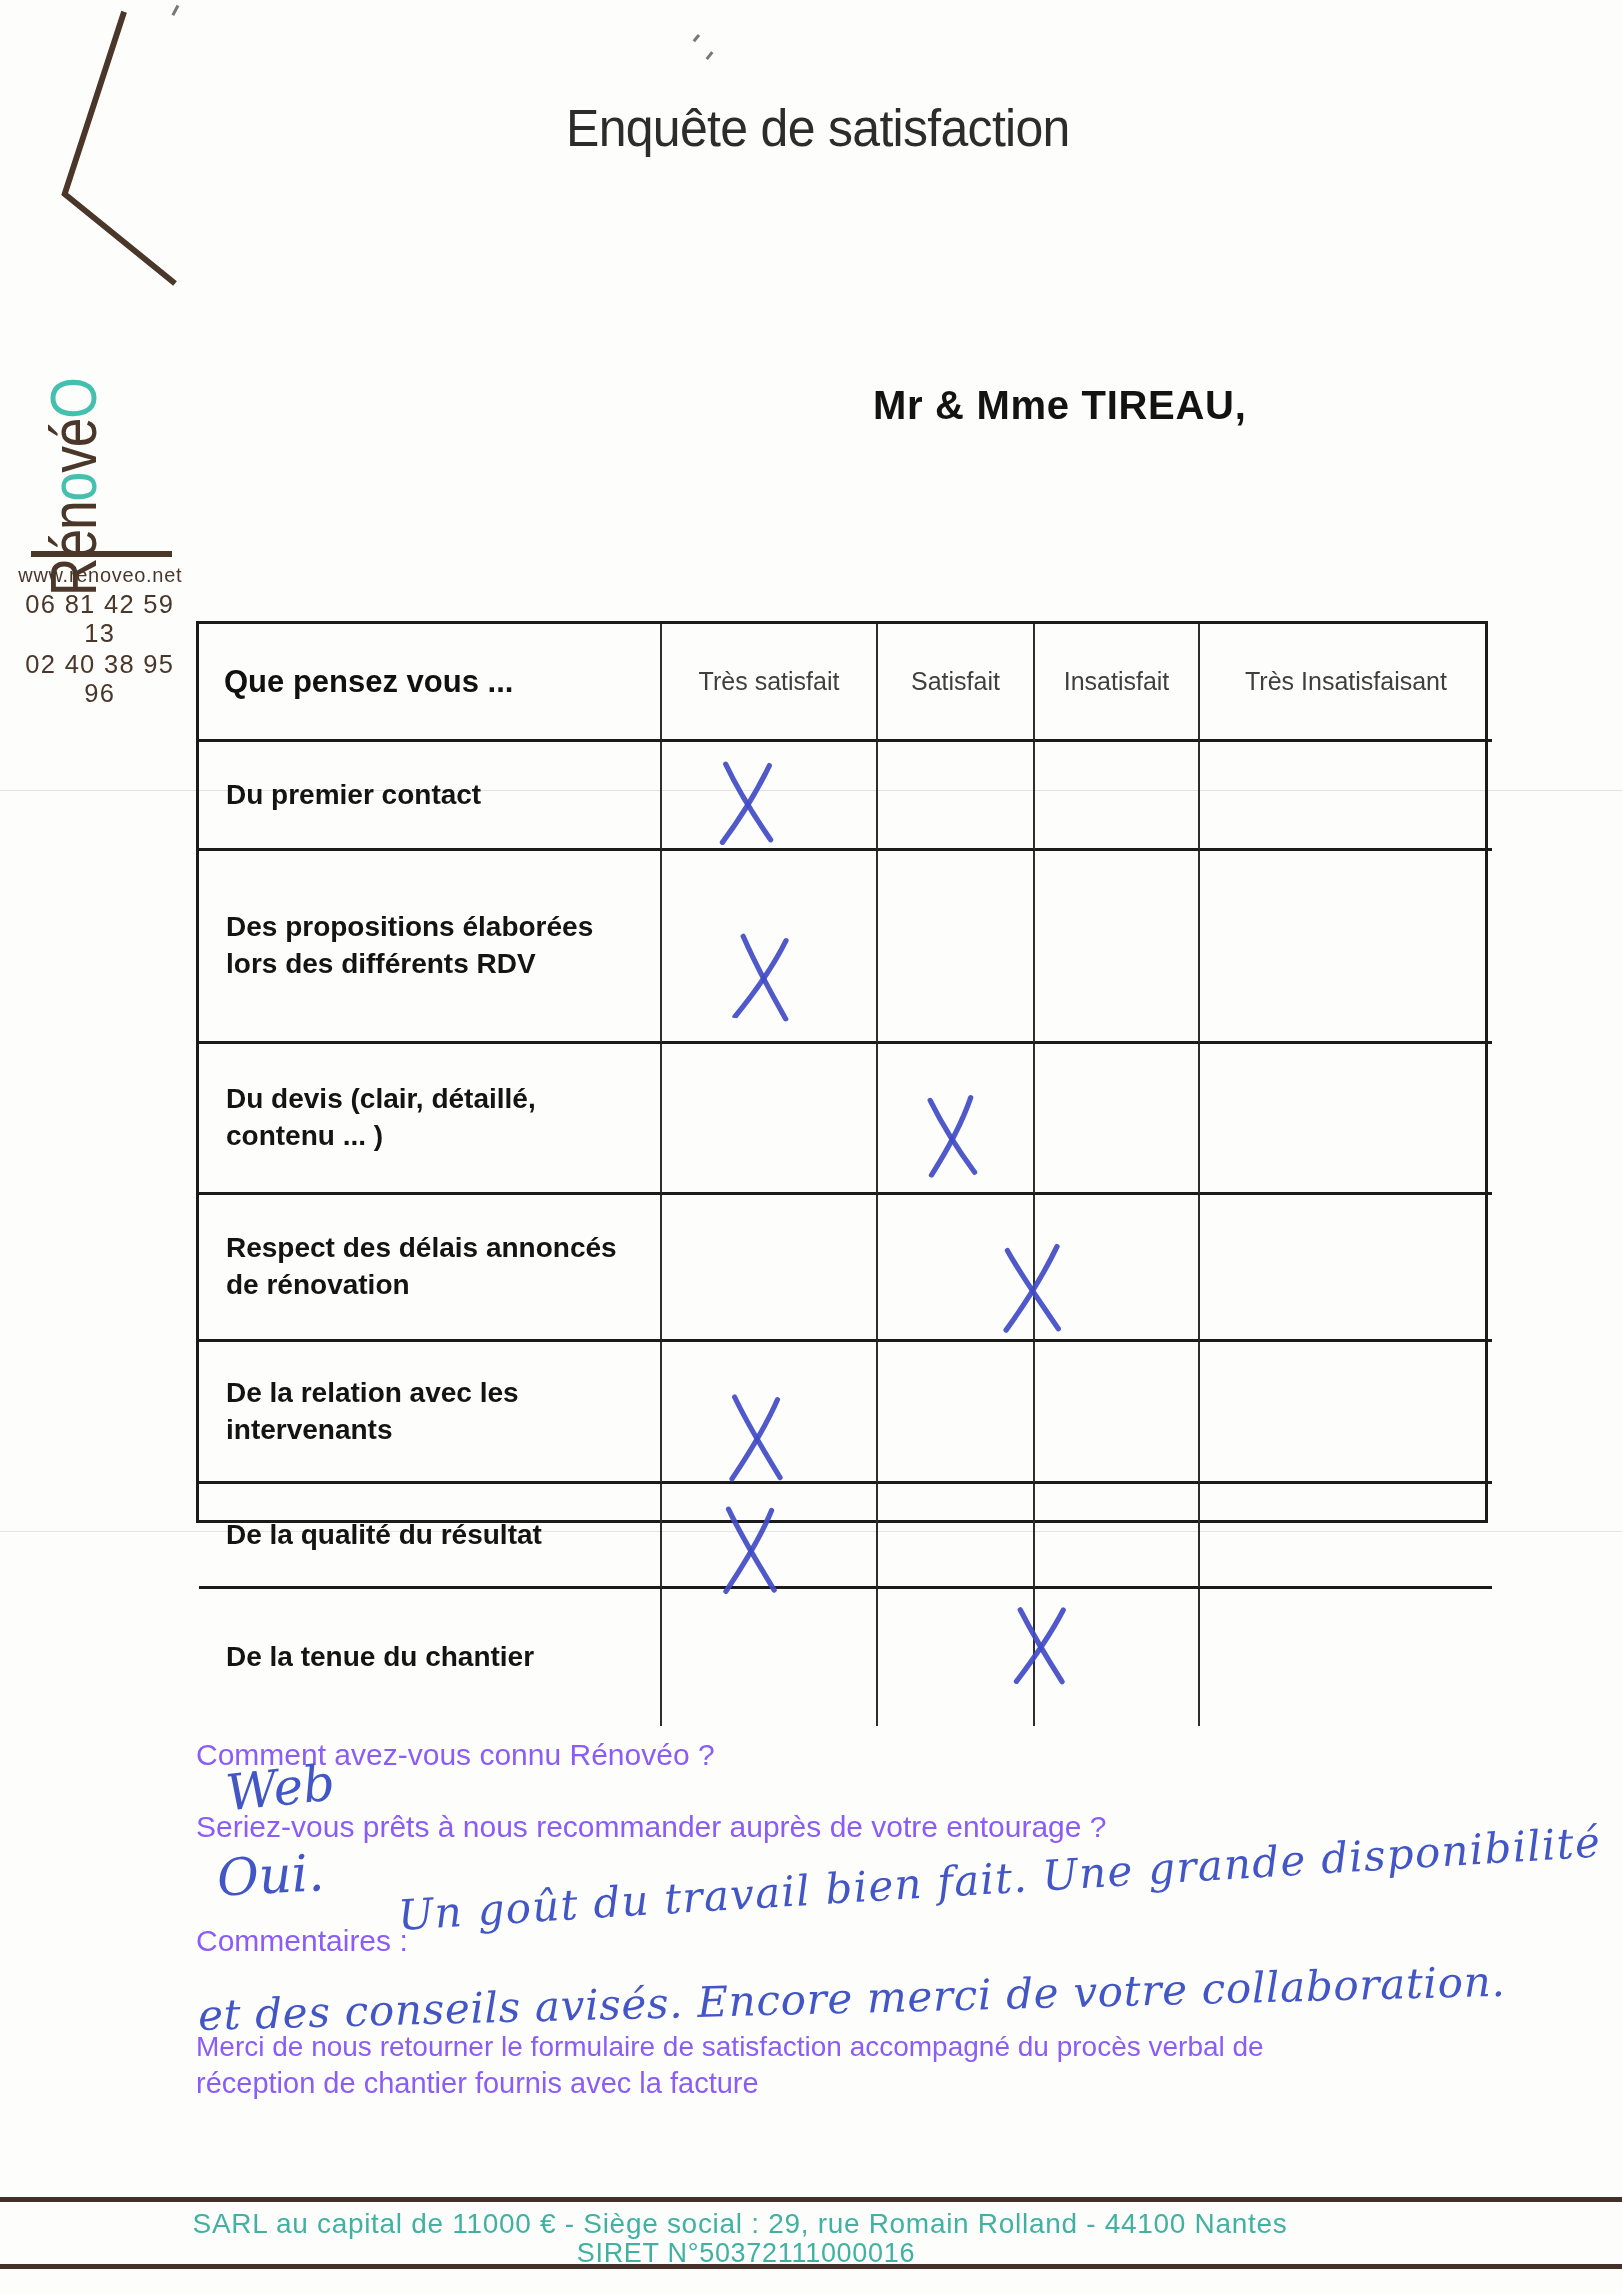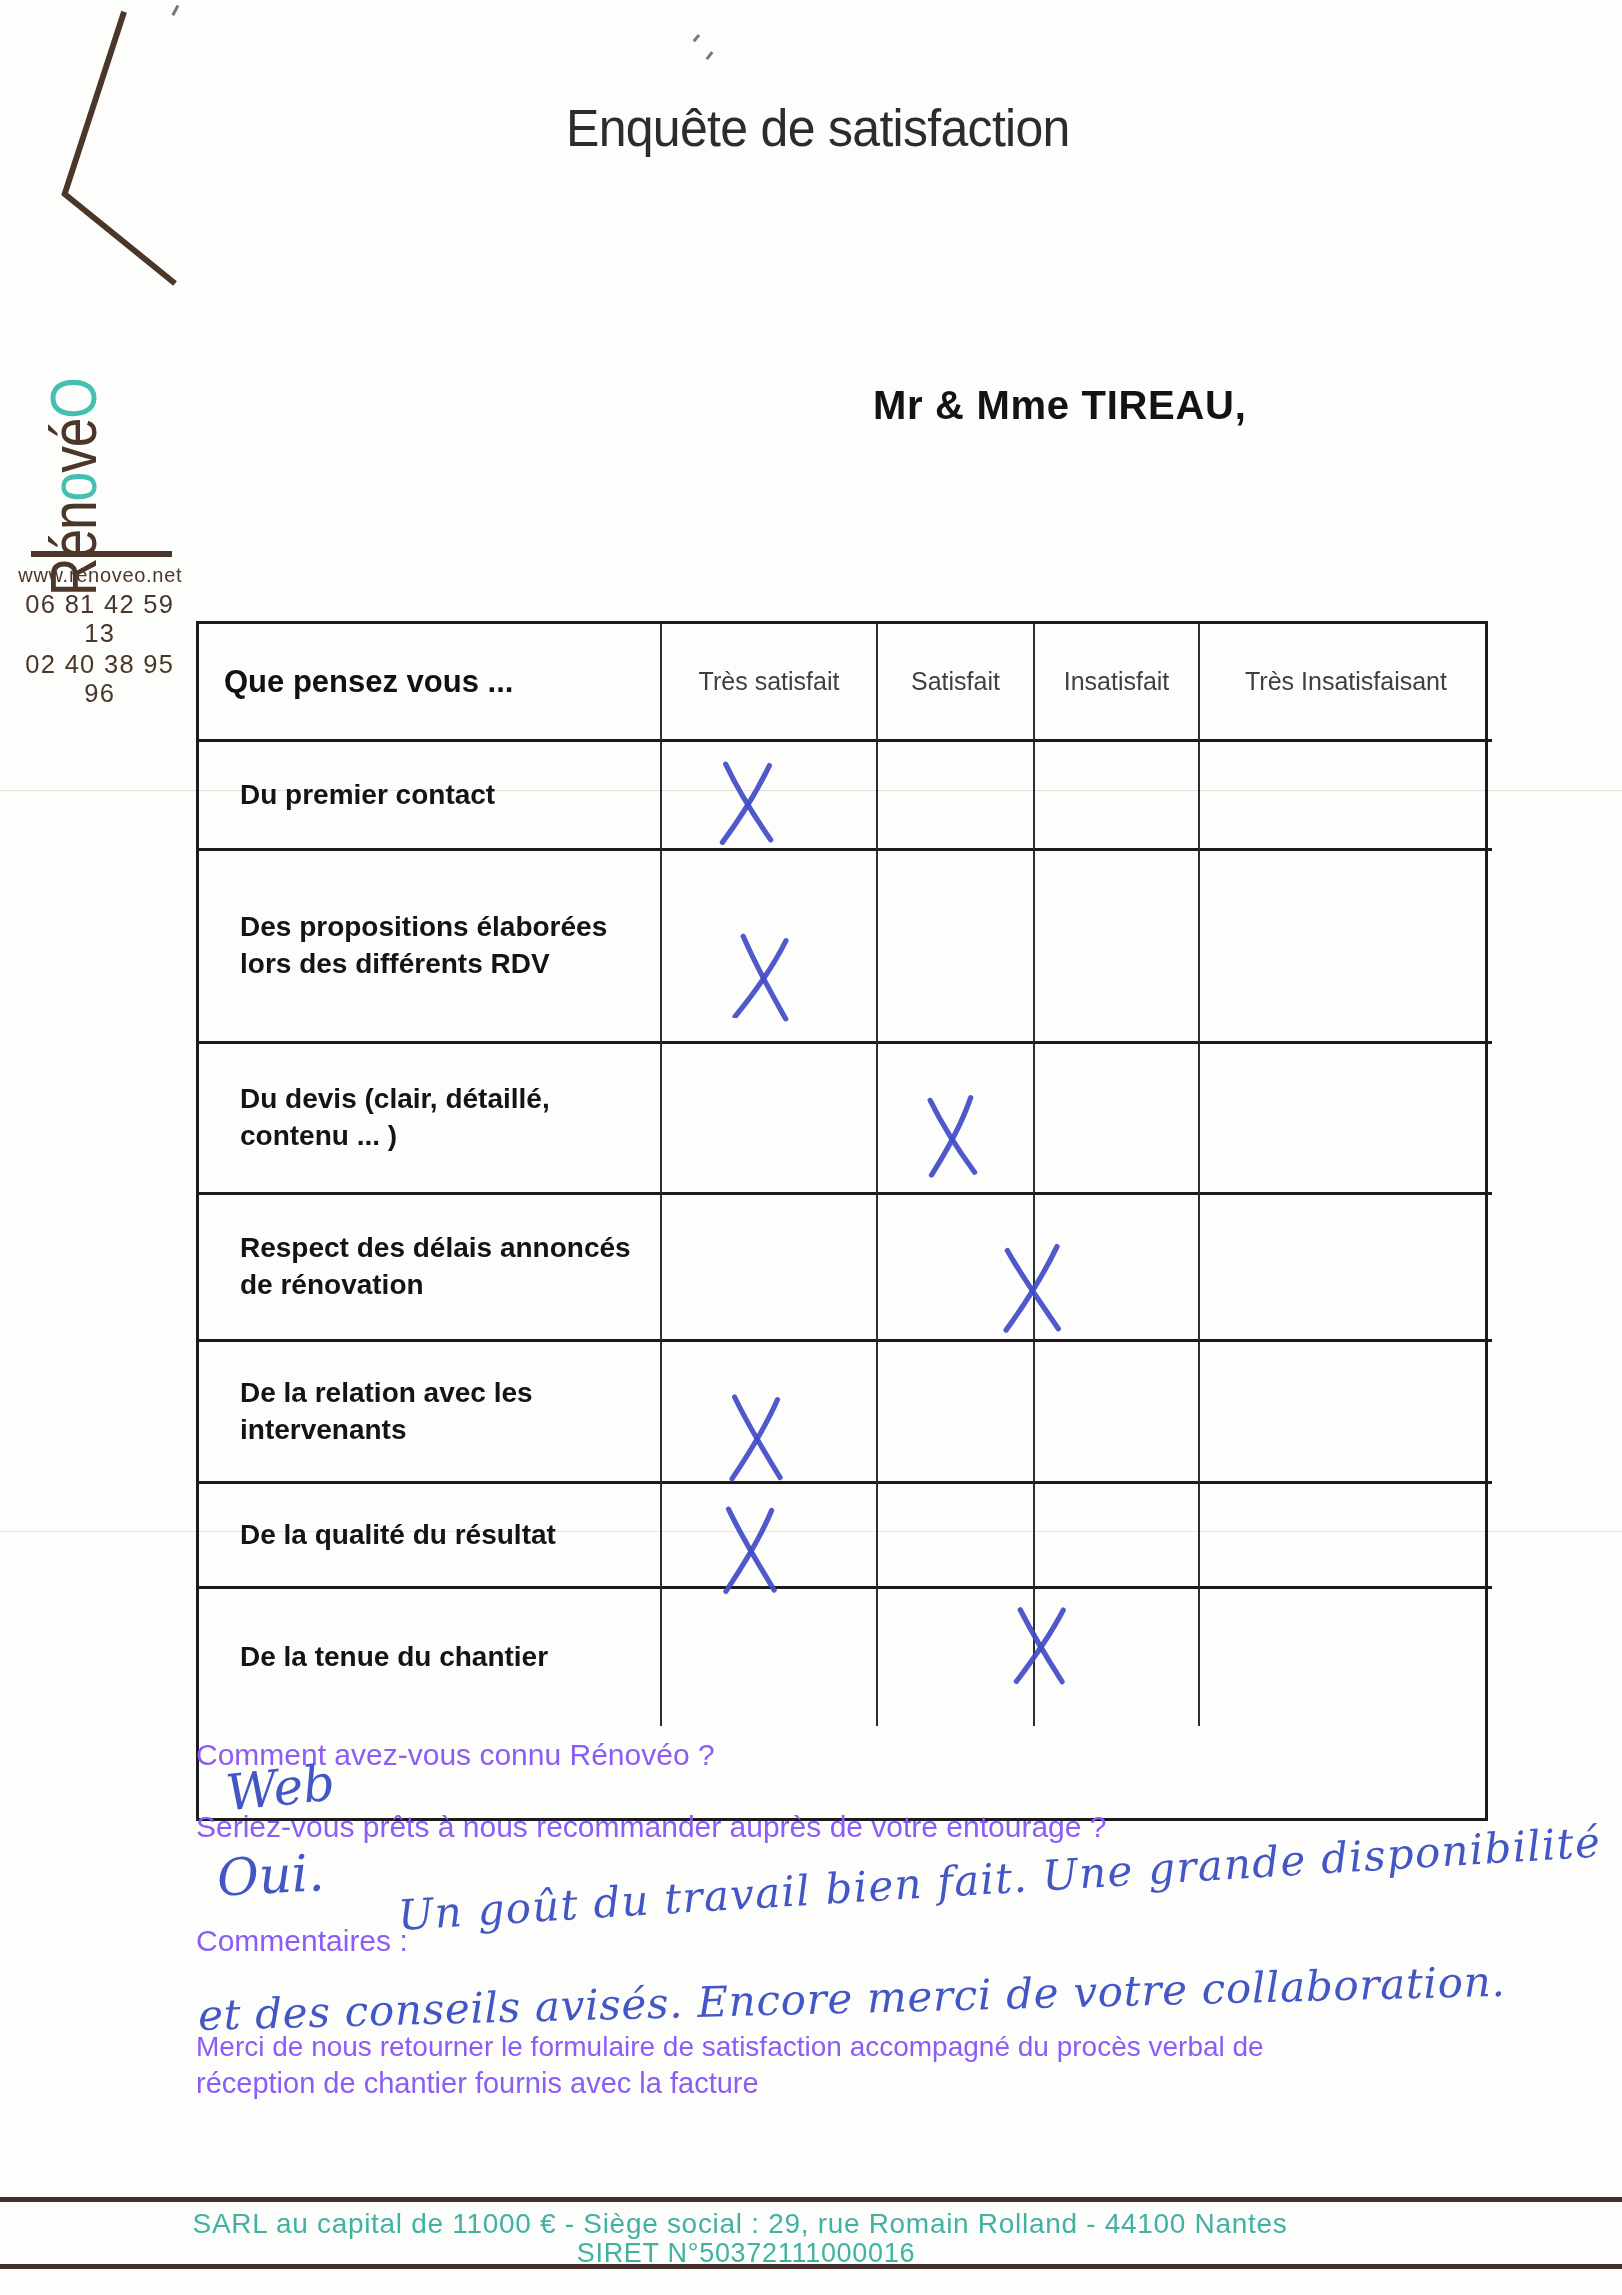--- a/index.html
+++ b/index.html
@@ -22,30 +22,30 @@
   .title{position:absolute;left:566px;top:99px;font-size:50px;font-weight:400;color:#2c2c2c;
          letter-spacing:-0.7px;transform:scaleY(1.05);}
   .recipient{position:absolute;left:873px;top:383px;font-size:40px;font-weight:700;color:#131313;
              letter-spacing:0.7px;}
 
   
   .fold{position:absolute;left:0;width:1623px;height:1.3px;background:#dddad5;}
   .speck{position:absolute;background:#4b4b4b;opacity:.75;}
 
   
-  .tbl{position:absolute;left:196px;top:621px;width:1292px;height:1200px;
+  .tbl{position:absolute;left:196px;top:621px;width:1292px;height:902px;
        display:grid;box-sizing:border-box;
        grid-template-columns:463px 216px 157px 165px 292px;
        grid-template-rows:118px 109px 193px 151px 147px 142px 105px 137px;
        border:3.3px solid #1b1b1b;}
   .cell{border-right:2px solid #2d2d2d;border-bottom:3.3px solid #1b1b1b;
         display:flex;align-items:center;box-sizing:border-box;}
   .cell.lastcol{border-right:none;}
   .cell.lastrow{border-bottom:none;}
-  .cell.q{padding-left:41px;padding-right:19.6px;font-weight:700;font-size:28px;line-height:1.32;
+  .cell.q{padding-left:27px;padding-right:19.6px;font-weight:700;font-size:28px;line-height:1.32;
           color:#141414;letter-spacing:0;}
   .cell.hq{padding-left:25px;font-weight:700;font-size:31px;color:#111;}
   .cell.hopt{justify-content:center;font-weight:400;font-size:25px;color:#3f3f3f;text-align:center;}
 
   
   .xmark{position:absolute;}
   .xmark path{stroke:#414bc4;stroke-width:8;fill:none;stroke-linecap:round;opacity:.92;}
 
   
   .plabel{position:absolute;font-weight:400;font-size:30px;color:#8b5cf6;letter-spacing:0;}

